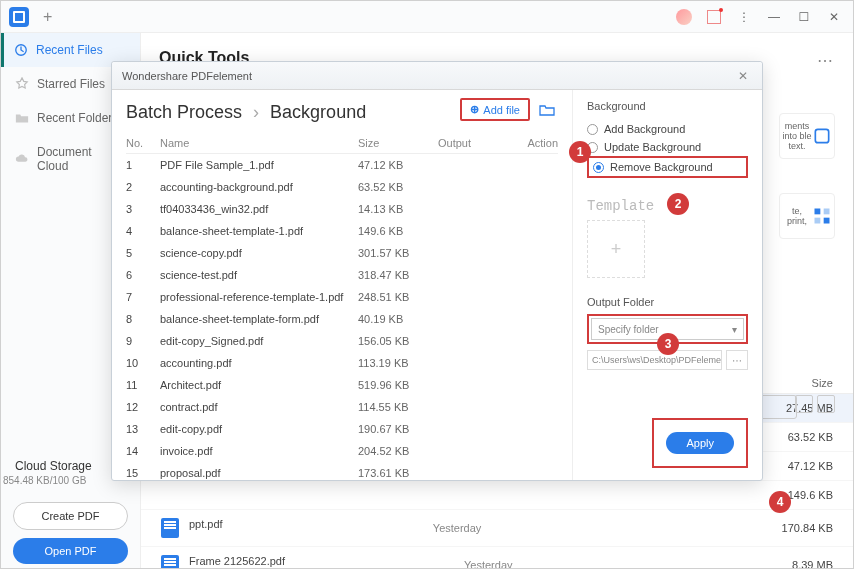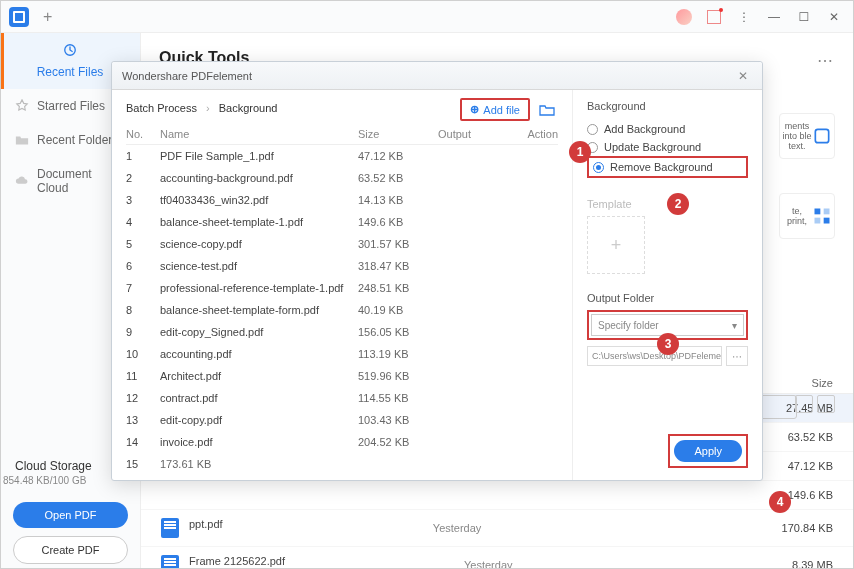--- a/index.html
+++ b/index.html
@@ -14,21 +14,21 @@
 .tb-right { margin-left: auto; display: flex; align-items: center; gap: 4px; padding-right: 6px; }
 .tb-btn { width: 26px; height: 26px; display: flex; align-items: center; justify-content: center; color: #666; font-size: 12px; cursor: pointer; }
 .avatar-dot { width: 16px; height: 16px; border-radius: 50%; background: linear-gradient(135deg,#ff9a9e,#fad0c4); }
 .popup-ico { width:14px; height:14px; border:1.5px solid #e88; position:relative; }
 .popup-ico::after{content:"";position:absolute;top:-3px;right:-3px;width:4px;height:4px;background:#e33;border-radius:50%;}
 
 
 .main { display: flex; height: calc(100% - 32px); }
 .sidebar { width: 140px; background: #fafbfc; border-right: 1px solid #eee; display:flex; flex-direction:column; }
 .sb-item { display:flex; align-items:center; gap:8px; padding:10px 14px; font-size:12px; color:#666; cursor:pointer; }
-.sb-item.active { color:#2b7de9; background:#eef5fd; border-left:3px solid #f97316; padding-left:10px; font-weight:500;flex-direction:column; }
+.sb-item.active { color:#2b7de9; background:#eef5fd; border-left:3px solid #0f766e; padding-left:10px; font-weight:500; }
 .sb-ico { width:14px; height:14px; display:inline-block; }
 .sb-spacer { flex:1; }
 .cloud-label { font-size:12px; color:#333; padding: 8px 14px 2px; font-weight:500; }
 .cloud-usage { font-size:10px; color:#888; padding:0 2px 12px; }
 .sb-btn { margin:4px 12px; padding:7px 0; border-radius:14px; font-size:11px; text-align:center; cursor:pointer; }
 .sb-btn.primary { background:#2b7de9; color:#fff; }
 .sb-btn.secondary { background:#fff; color:#333; border:1px solid #ccc; }
 
 .content { flex:1; padding: 10px 14px; position:relative; }
 .page-title { font-size:16px; font-weight:600; color:#222; padding: 6px 4px 12px; }
@@ -51,21 +51,21 @@
 .search-box{position:absolute;right:56px;top:312px;width:40px;height:24px;border:1px solid #ccc;border-radius:3px;}
 .view-toggle{position:absolute;right:18px;top:312px;display:flex;gap:4px;}
 .vt{width:18px;height:18px;border:1px solid #ccc;border-radius:2px;}
 
 
 .overlay { position:absolute; top:60px; left:110px; width:652px; height:420px; background:#fff; border:1px solid #c8d0d8; border-radius:3px; box-shadow:0 4px 20px rgba(0,0,0,0.15); display:flex; flex-direction:column; }
 .modal-title { height:28px; background:linear-gradient(#f7f9fb,#eef1f4); display:flex; align-items:center; padding:0 10px; font-size:11px; color:#555; border-bottom:1px solid #d8d8d8; border-radius:3px 3px 0 0; }
 .modal-close { margin-left:auto; width:18px; height:18px; border-radius:50%; display:flex; align-items:center; justify-content:center; color:#888; cursor:pointer; font-size:12px; }
 .modal-body { display:flex; flex:1; overflow:hidden; }
 .m-left { flex:1; padding:8px 14px; overflow:auto; position:relative; }
-.breadcrumb { font-size:11px; color:#333; padding:4px 0 10px; }
+.breadcrumb { font-size:18px; color:#333; padding:4px 0 10px; }
 .breadcrumb .bc-main{font-weight:500;}
 .breadcrumb .sep{color:#aaa;margin:0 6px;}
 .add-file-area{position:absolute;top:8px;right:14px;display:flex;gap:6px;align-items:center;}
 .add-file-btn{border:2px solid #d23b3b;padding:3px 8px;border-radius:2px;display:flex;align-items:center;gap:4px;font-size:11px;color:#2b7de9;cursor:pointer;}
 .add-file-btn .plus{color:#2b7de9;font-weight:bold;}
 .folder-btn{width:22px;height:22px;display:flex;align-items:center;justify-content:center;color:#2b7de9;cursor:pointer;}
 
 .table-head{display:flex;font-size:11px;color:#888;padding:4px 0;border-bottom:1px solid #eee;}
 .col-no{width:34px;}
 .col-name{flex:1;}
@@ -76,29 +76,29 @@
 .trow .col-size,.trow .col-status,.trow .col-action{color:#666;}
 
 .m-right{width:190px;border-left:1px solid #eee;padding:10px 14px;position:relative;}
 .panel-label{font-size:11px;color:#555;margin-bottom:8px;}
 .radio-group{margin-bottom:10px;}
 .radio-item{display:flex;align-items:center;gap:6px;font-size:11px;color:#444;padding:3px 0;cursor:pointer;}
 .radio-item.boxed{border:2px solid #d23b3b;padding:3px 4px;}
 .radio{width:11px;height:11px;border:1.5px solid #999;border-radius:50%;display:inline-block;position:relative;}
 .radio.checked{border-color:#2b7de9;}
 .radio.checked::after{content:"";position:absolute;inset:2px;background:#2b7de9;border-radius:50%;}
-.tmpl-label{font-size:11px;color:#bbb;margin:20px 0 6px;}
+.tmpl-label{font-size:14px;color:#bbb;margin:20px 0 6px;font-family:Liberation Mono, monospace;}
 .tmpl-box{width:58px;height:58px;border:1.5px dashed #ddd;display:flex;align-items:center;justify-content:center;color:#ccc;font-size:18px;}
 .out-label{font-size:11px;color:#555;margin:18px 0 6px;}
 .out-select{border:2px solid #d23b3b;padding:2px;}
 .out-select-inner{height:22px;border:1px solid #ccc;font-size:10px;color:#888;display:flex;align-items:center;padding:0 6px;justify-content:space-between;cursor:pointer;}
 .out-path{display:flex;gap:4px;margin-top:6px;}
 .out-path-field{flex:1;height:20px;border:1px solid #ddd;font-size:9px;color:#888;padding:0 4px;display:flex;align-items:center;overflow:hidden;}
 .out-path-btn{width:22px;height:20px;border:1px solid #ddd;display:flex;align-items:center;justify-content:center;font-size:10px;color:#888;cursor:pointer;}
-.apply-wrap{position:absolute;bottom:12px;right:14px;border:2px solid #d23b3b;padding:4px;}
+.apply-wrap{position:absolute;bottom:12px;right:14px;border:2px solid #d23b3b;padding:12px;}
 .apply-btn{background:#2b7de9;color:#fff;border-radius:12px;padding:5px 20px;font-size:11px;cursor:pointer;}
 
 .anno{position:absolute;width:22px;height:22px;background:#d23b3b;border-radius:50%;color:#fff;font-size:12px;font-weight:bold;display:flex;align-items:center;justify-content:center;z-index:50;}
 </style>
 </head>
 <body>
 
 <div class="titlebar">
   <div class="tb-left">
     <div class="app-logo"></div>
@@ -150,22 +150,22 @@
       <span class="sb-ico">
         <svg viewBox="0 0 16 16" width="14" height="14">
             <path d="M12 11H4a3 3 0 010-6 4 4 0 017.5 1A2.5 2.5 0 0112 11z" fill="#ccc"></path>
           </svg>
       </span>
       <span>Document Cloud</span>
     </div>
     <div class="sb-spacer"></div>
     <div class="cloud-label">Cloud Storage</div>
     <div class="cloud-usage">854.48 KB/100 GB</div>
+    <div class="sb-btn secondary">Create PDF</div>
     <div class="sb-btn primary">Open PDF</div>
-    <div class="sb-btn secondary">Create PDF</div>
   </div>
 
   <div class="content">
     <div class="page-title">Quick Tools</div>
     <div class="more-dots">⋯</div>
 
     <div class="tool-card" style="top:160px;">
       <span>te, print,</span>
       <span class="tc-ico">
         <svg viewBox="0 0 24 24" width="20" height="20">
@@ -348,33 +348,34 @@
           <div class="trow">
             <span class="col-no">12</span>
     <span class="col-name">contract.pdf</span>
     <span class="col-size">114.55 KB</span>
     <span class="col-status"></span>
     <span class="col-action"></span>
           </div>
           <div class="trow">
             <span class="col-no">13</span>
     <span class="col-name">edit-copy.pdf</span>
-    <span class="col-size">103.43 KB</span>
+    <span class="col-size">190.67 KB</span>
     <span class="col-status"></span>
     <span class="col-action"></span>
           </div>
           <div class="trow">
             <span class="col-no">14</span>
     <span class="col-name">invoice.pdf</span>
     <span class="col-size">204.52 KB</span>
     <span class="col-status"></span>
     <span class="col-action"></span>
           </div>
           <div class="trow">
             <span class="col-no">15</span>
+    <span class="col-name">proposal.pdf</span>
     <span class="col-size">173.61 KB</span>
     <span class="col-status"></span>
     <span class="col-action"></span>
           </div>
         </div>
     </div>
 
     <div class="m-right">
       <div class="panel-label">Background</div>
       <div class="radio-group">

